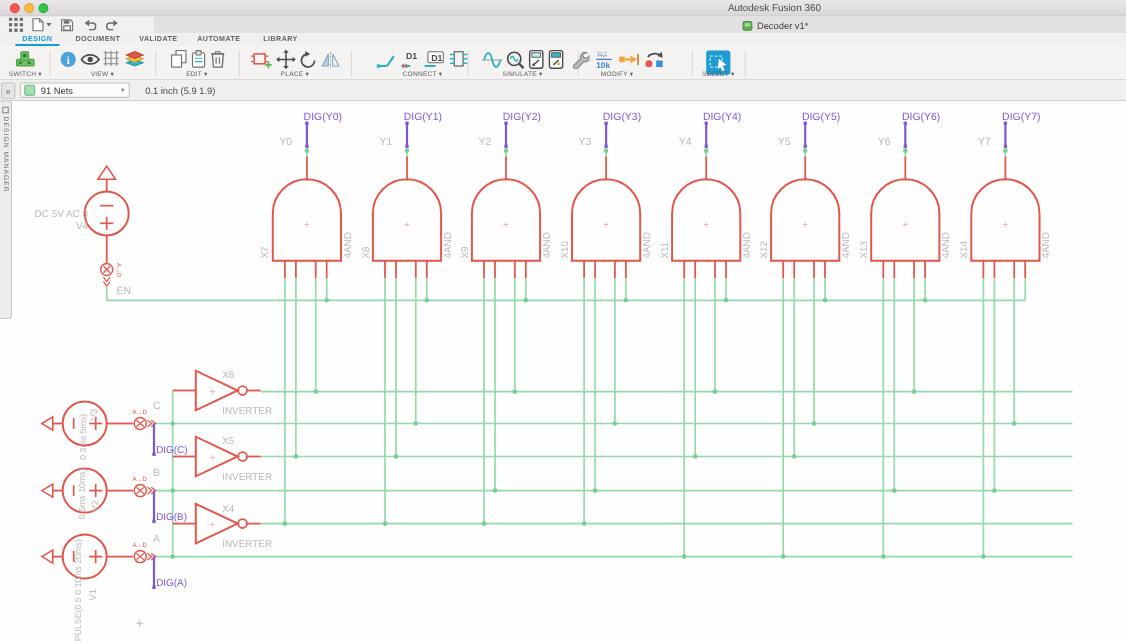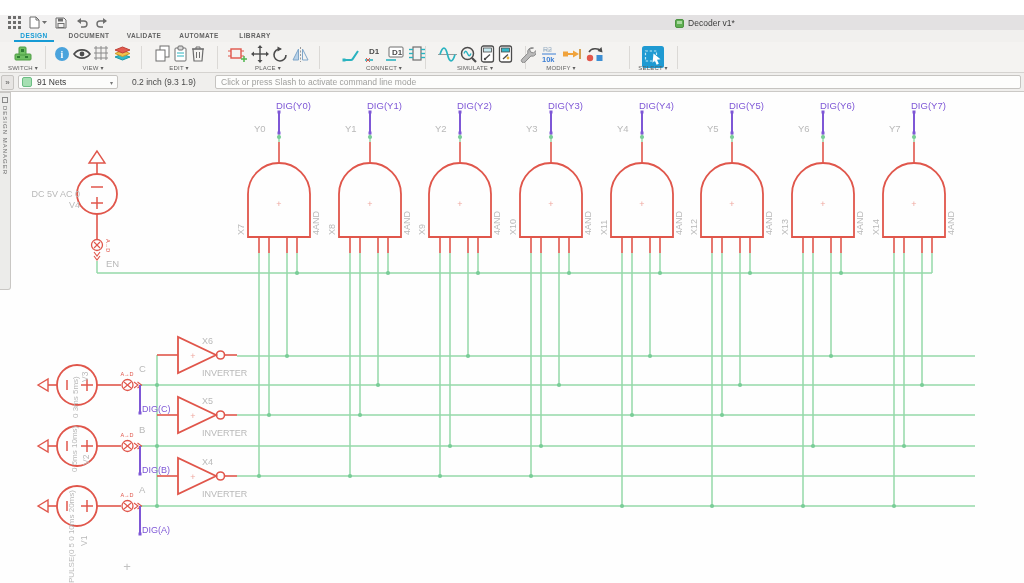--- a/index.html
+++ b/index.html
@@ -70,20 +70,26 @@
     border-radius:0 0 3px 0; }
   #dm-icon { margin:4px 2px 3px 2px; width:6px; height:6px; border:1px solid #8a8a8a; }
   #dm-label { writing-mode:vertical-rl; font-size:6px; letter-spacing:1px;
     color:#6f6f6f; margin-left:2px; white-space:nowrap; }
 </style>
 </head>
 <body>
 
 <div id="app">
 
+  <div id="titlebar">
+    <span class="tlight" style="left:9px;  background:#fc5753; border:1px solid #df4744;"></span>
+    <span class="tlight" style="left:22px; background:#fdbc40; border:1px solid #de9f34;"></span>
+    <span class="tlight" style="left:35px; background:#33c748; border:1px solid #27aa35;"></span>
+    <div id="win-title">Autodesk Fusion 360</div>
+  </div>
 
   <div id="chromebar">
     <div id="qat">
         <span class="qicon">
           <svg width="13" height="13" viewBox="0 0 13 13">
             <rect x="0" y="0" width="3" height="3" fill="#6e6e6e"></rect>
             <rect x="5" y="0" width="3" height="3" fill="#6e6e6e"></rect>
             <rect x="10" y="0" width="3" height="3" fill="#6e6e6e"></rect>
             <rect x="0" y="5" width="3" height="3" fill="#6e6e6e"></rect>
             <rect x="5" y="5" width="3" height="3" fill="#6e6e6e"></rect>
@@ -375,22 +381,21 @@
       <div class="gsep" style="left: 677px;"></div>
     </div>
 
   <div id="cmdrow">
     <div id="panel-expander">»</div>
     <div id="net-select">
       <span id="net-swatch"></span>
       <span>91 Nets</span>
       <span id="net-caret">▾</span>
     </div>
-    <div id="coords">0.2 inch (9.3 1.9)</div>
-    <input id="cmdline" type="text" placeholder="Click or press Slash to activate command line mode" style="">
+    <div id="coords">0.1 inch (5.9 1.9)</div>
   </div>
 
   <div id="canvas">
     <svg id="schsvg" width="1024" height="491" viewBox="0 92 1024 491">
         <g>
           <line x1="97" y1="273" x2="932" y2="273" stroke="#94d9a8" stroke-width="1.5"></line>
           <line x1="237" y1="356" x2="975" y2="356" stroke="#94d9a8" stroke-width="1.5"></line>
           <line x1="140" y1="385" x2="975" y2="385" stroke="#94d9a8" stroke-width="1.5"></line>
           <line x1="237" y1="415" x2="975" y2="415" stroke="#94d9a8" stroke-width="1.5"></line>
           <line x1="140" y1="446" x2="975" y2="446" stroke="#94d9a8" stroke-width="1.5"></line>

